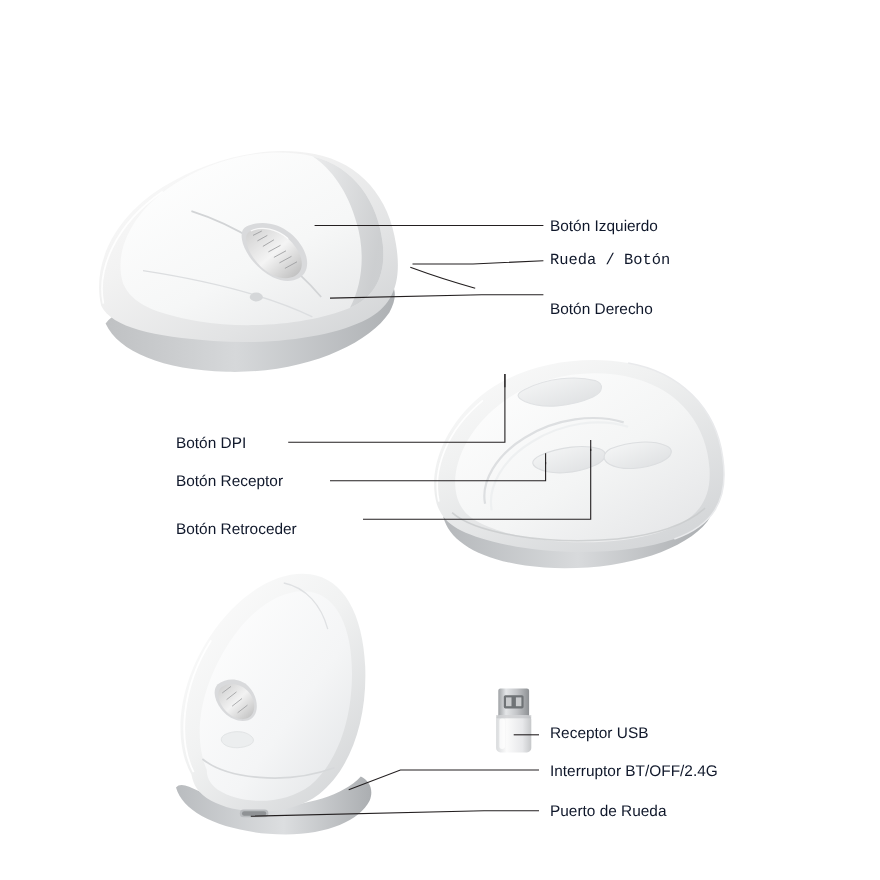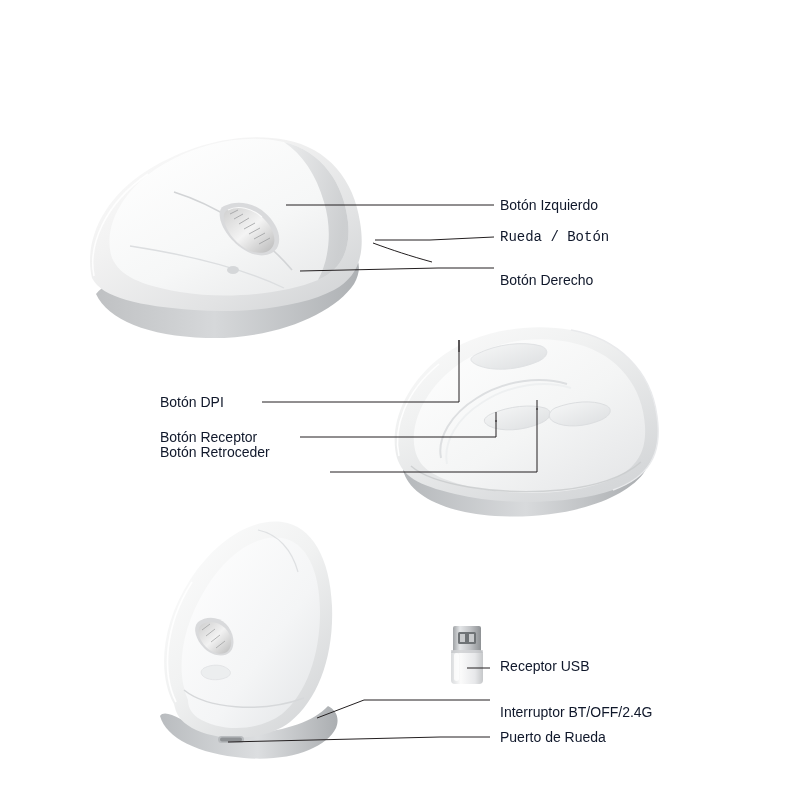--- a/index.html
+++ b/index.html
@@ -288,19 +288,19 @@
       <path d="M228,742 L440,737 L490,737"></path>
     </g>
   </svg>
 
   <div class="label right" style="left:500px; top:197px;">Botón Izquierdo</div>
   <div class="label right" style="left:500px; top:229px;font-family:Liberation Mono, monospace;">Rueda / Botón</div>
   <div class="label right" style="left:500px; top:260px;margin-top:12px;">Botón Derecho</div>
 
   <div class="label left" style="left:160px; top:394px;">Botón DPI</div>
   <div class="label left" style="left:160px; top:429px;">Botón Receptor</div>
-  <div class="label left" style="left:160px; top:444px;">Botón Retroceder</div>
+  <div class="label left" style="left:160px; top:472px;">Botón Retroceder</div>
 
   <div class="label right" style="left:500px; top:658px;text-align:right;">Receptor USB</div>
-  <div class="label right" style="left:500px; top:692px;margin-top:12px;">Interruptor BT/OFF/2.4G</div>
+  <div class="label right" style="left:500px; top:692px;">Interruptor BT/OFF/2.4G</div>
   <div class="label right" style="left:500px; top:729px;">Puerto de Rueda</div>
 
 </div>
 
 </body></html>

